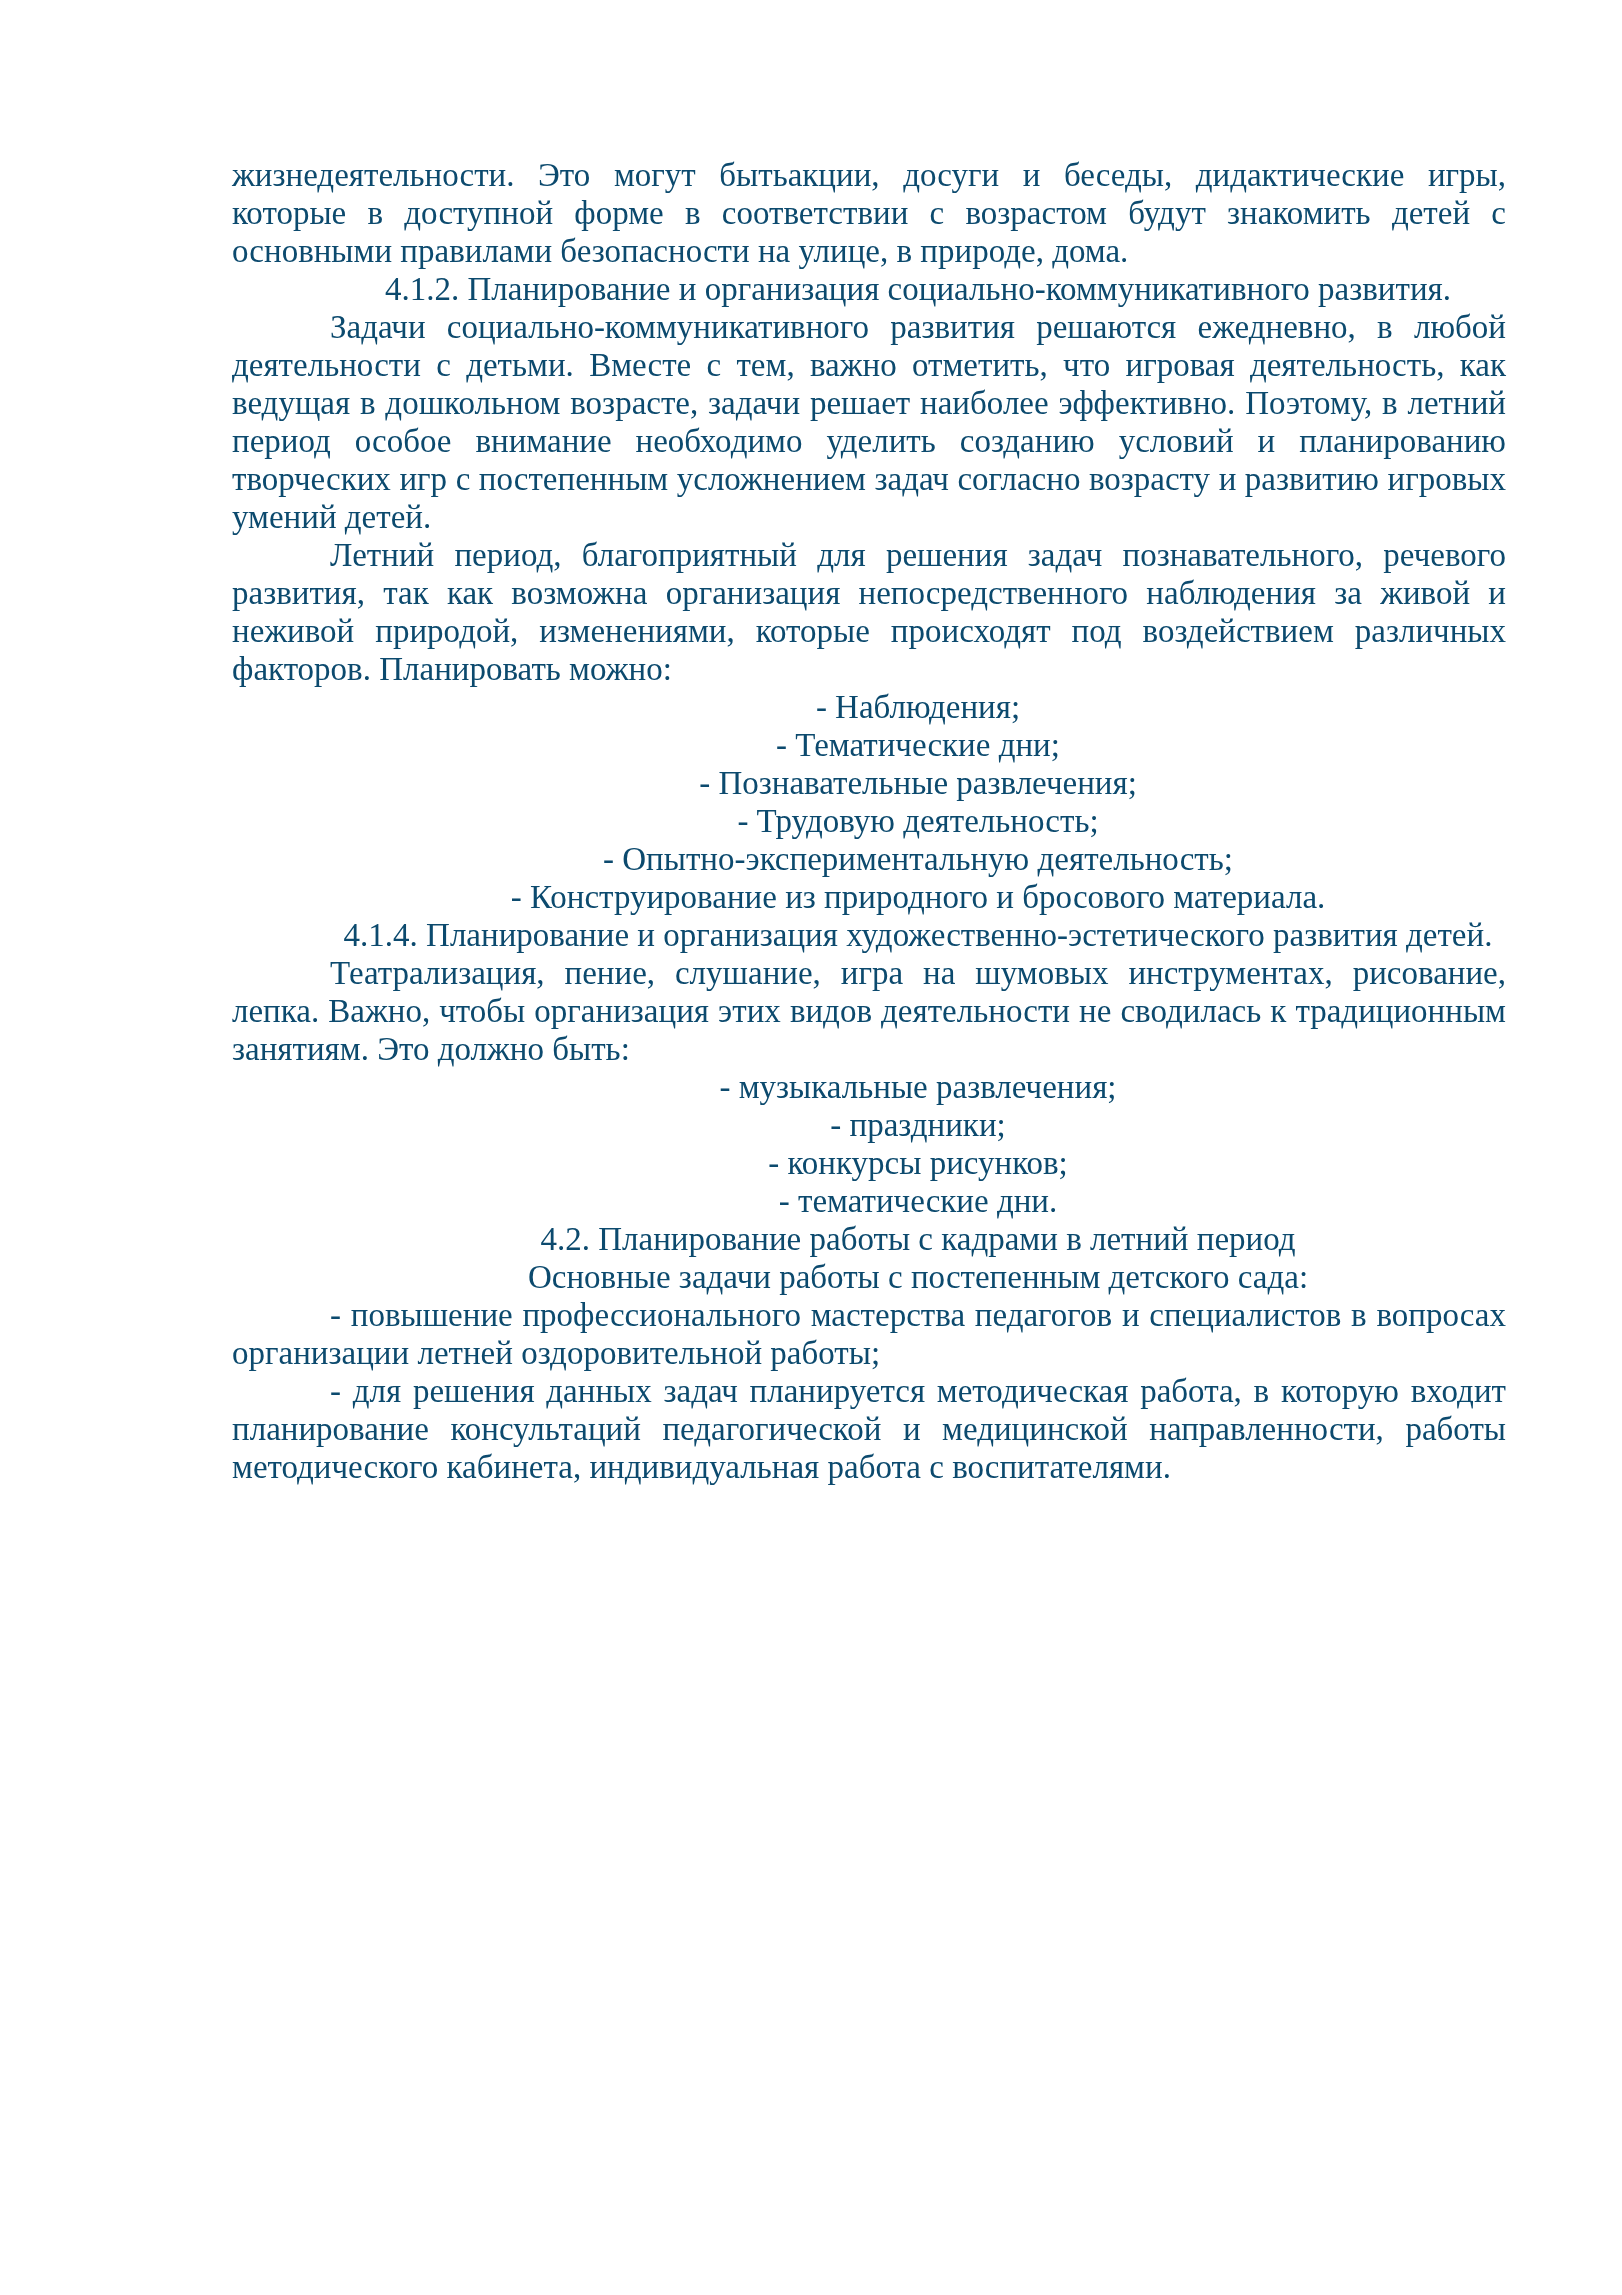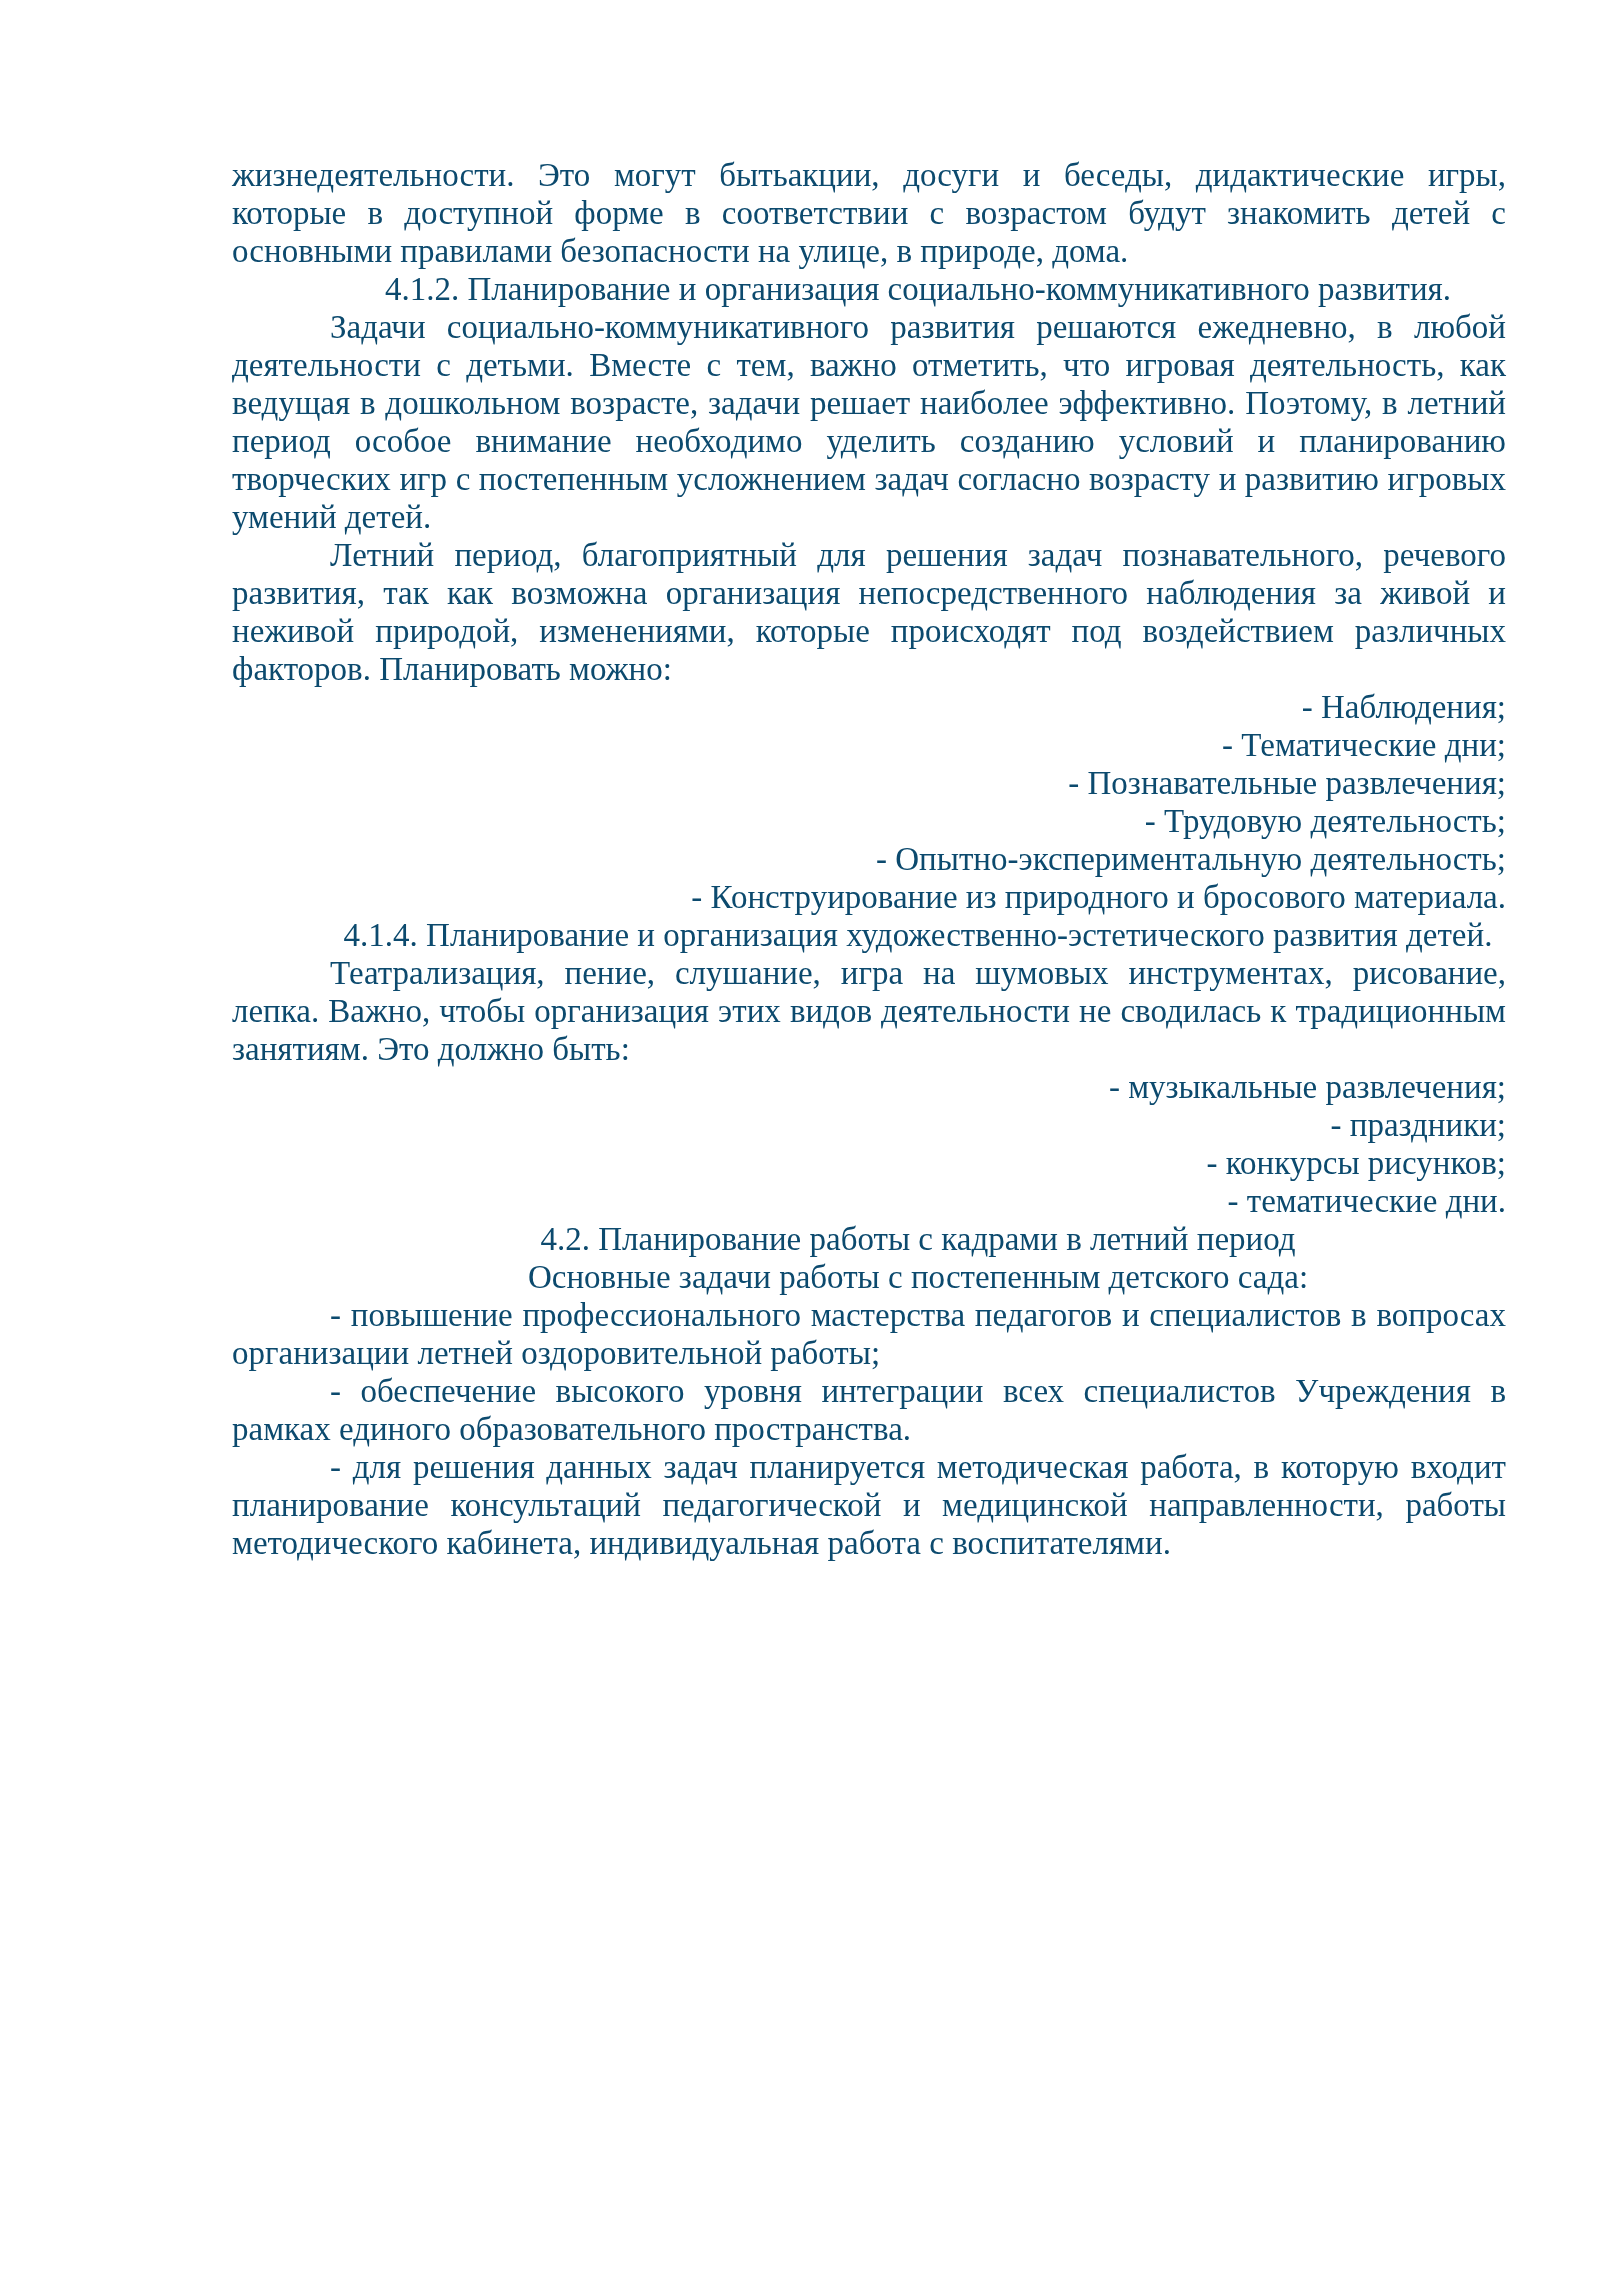--- a/index.html
+++ b/index.html
@@ -29,21 +29,21 @@
       padding: 0;
       text-align: justify;
       text-align-last: left;
     }
     .indent {
       text-indent: 98px;
     }
     .li {
       margin: 0;
       padding-left: 98px;
-      text-align: right;
+      text-align: center;
     }
     .heading {
       margin: 0;
       text-indent: 98px;
       text-align: center;
     }
   </style>
 </head>
 <body>
 
@@ -70,17 +70,16 @@
     <p class="li">- праздники;</p>
     <p class="li">- конкурсы рисунков;</p>
     <p class="li">- тематические дни.</p>
   </div>
 
   <p class="heading">4.2. Планирование работы с кадрами в летний период</p>
   <p class="heading">Основные задачи работы с постепенным детского сада:</p>
 
   <div>
     <p class="p indent">- повышение профессионального мастерства педагогов и специалистов в вопросах организации летней оздоровительной работы;</p>
-    <p class="p indent">- обеспечение высокого уровня интеграции всех специалистов Учреждения в рамках единого образовательного пространства.</p>
     <p class="p indent">- для решения данных задач планируется методическая работа, в которую входит планирование консультаций педагогической и медицинской направленности, работы методического кабинета, индивидуальная работа с воспитателями.</p>
   </div>
 </div>
 
 
 </body></html>

